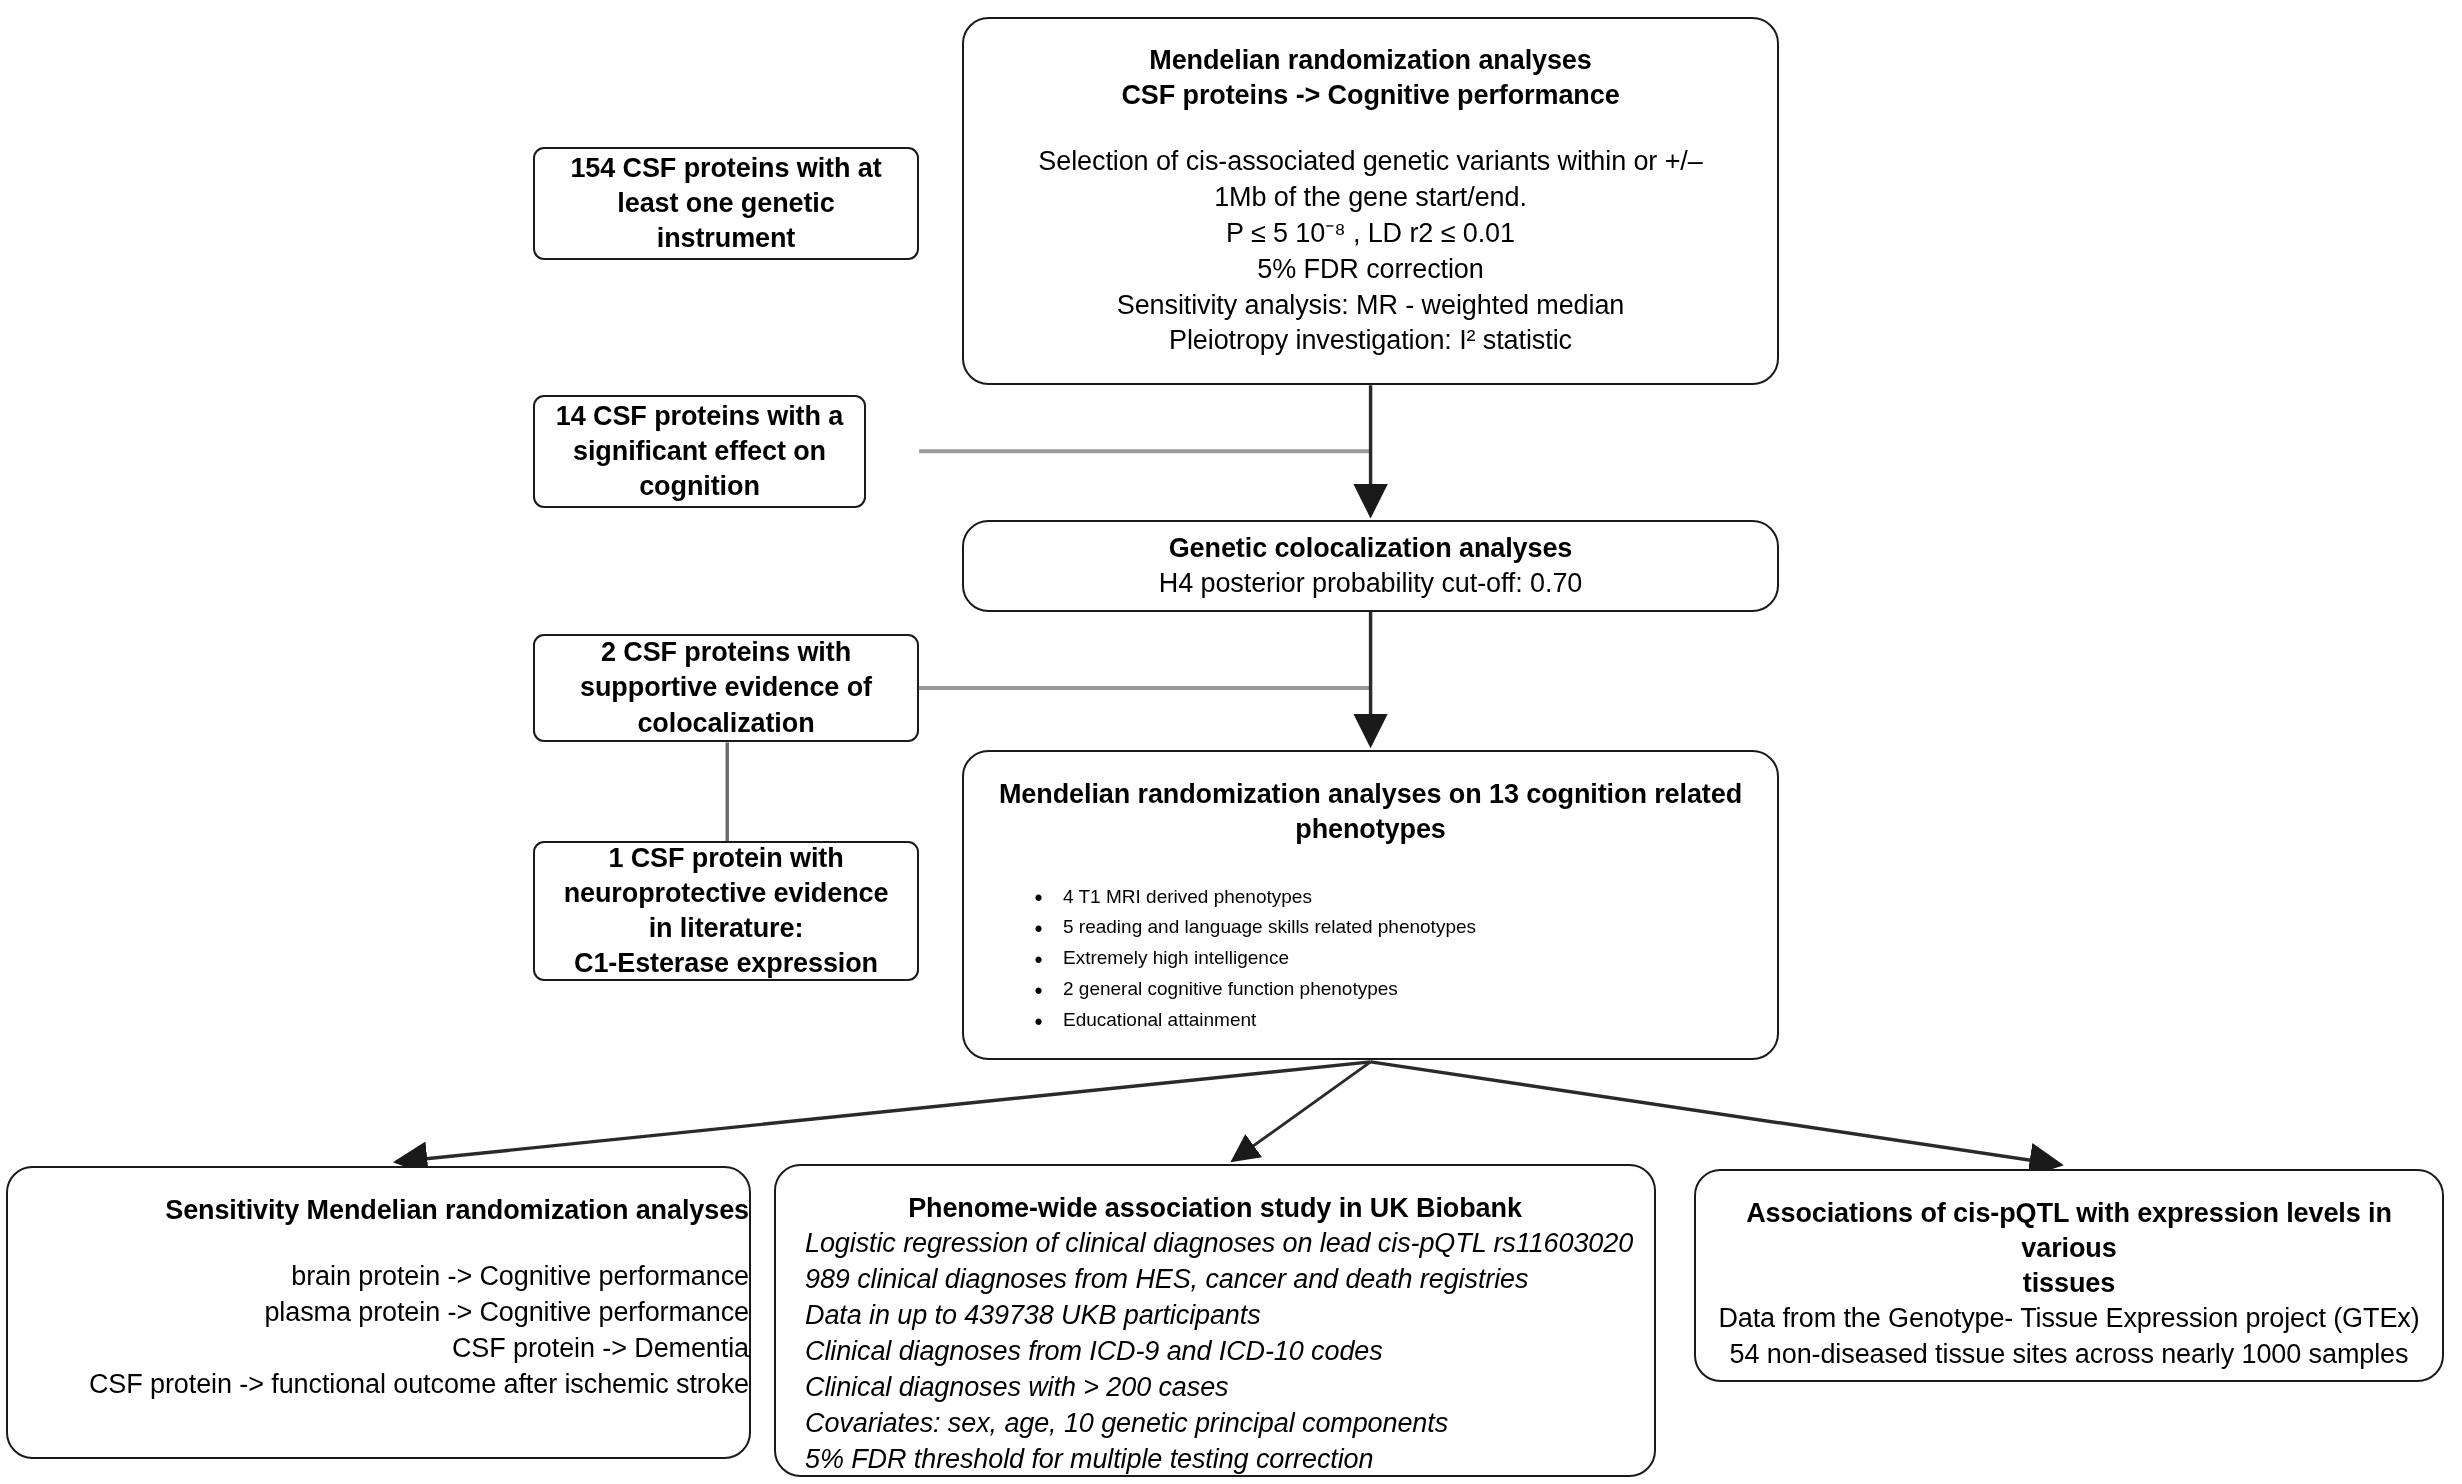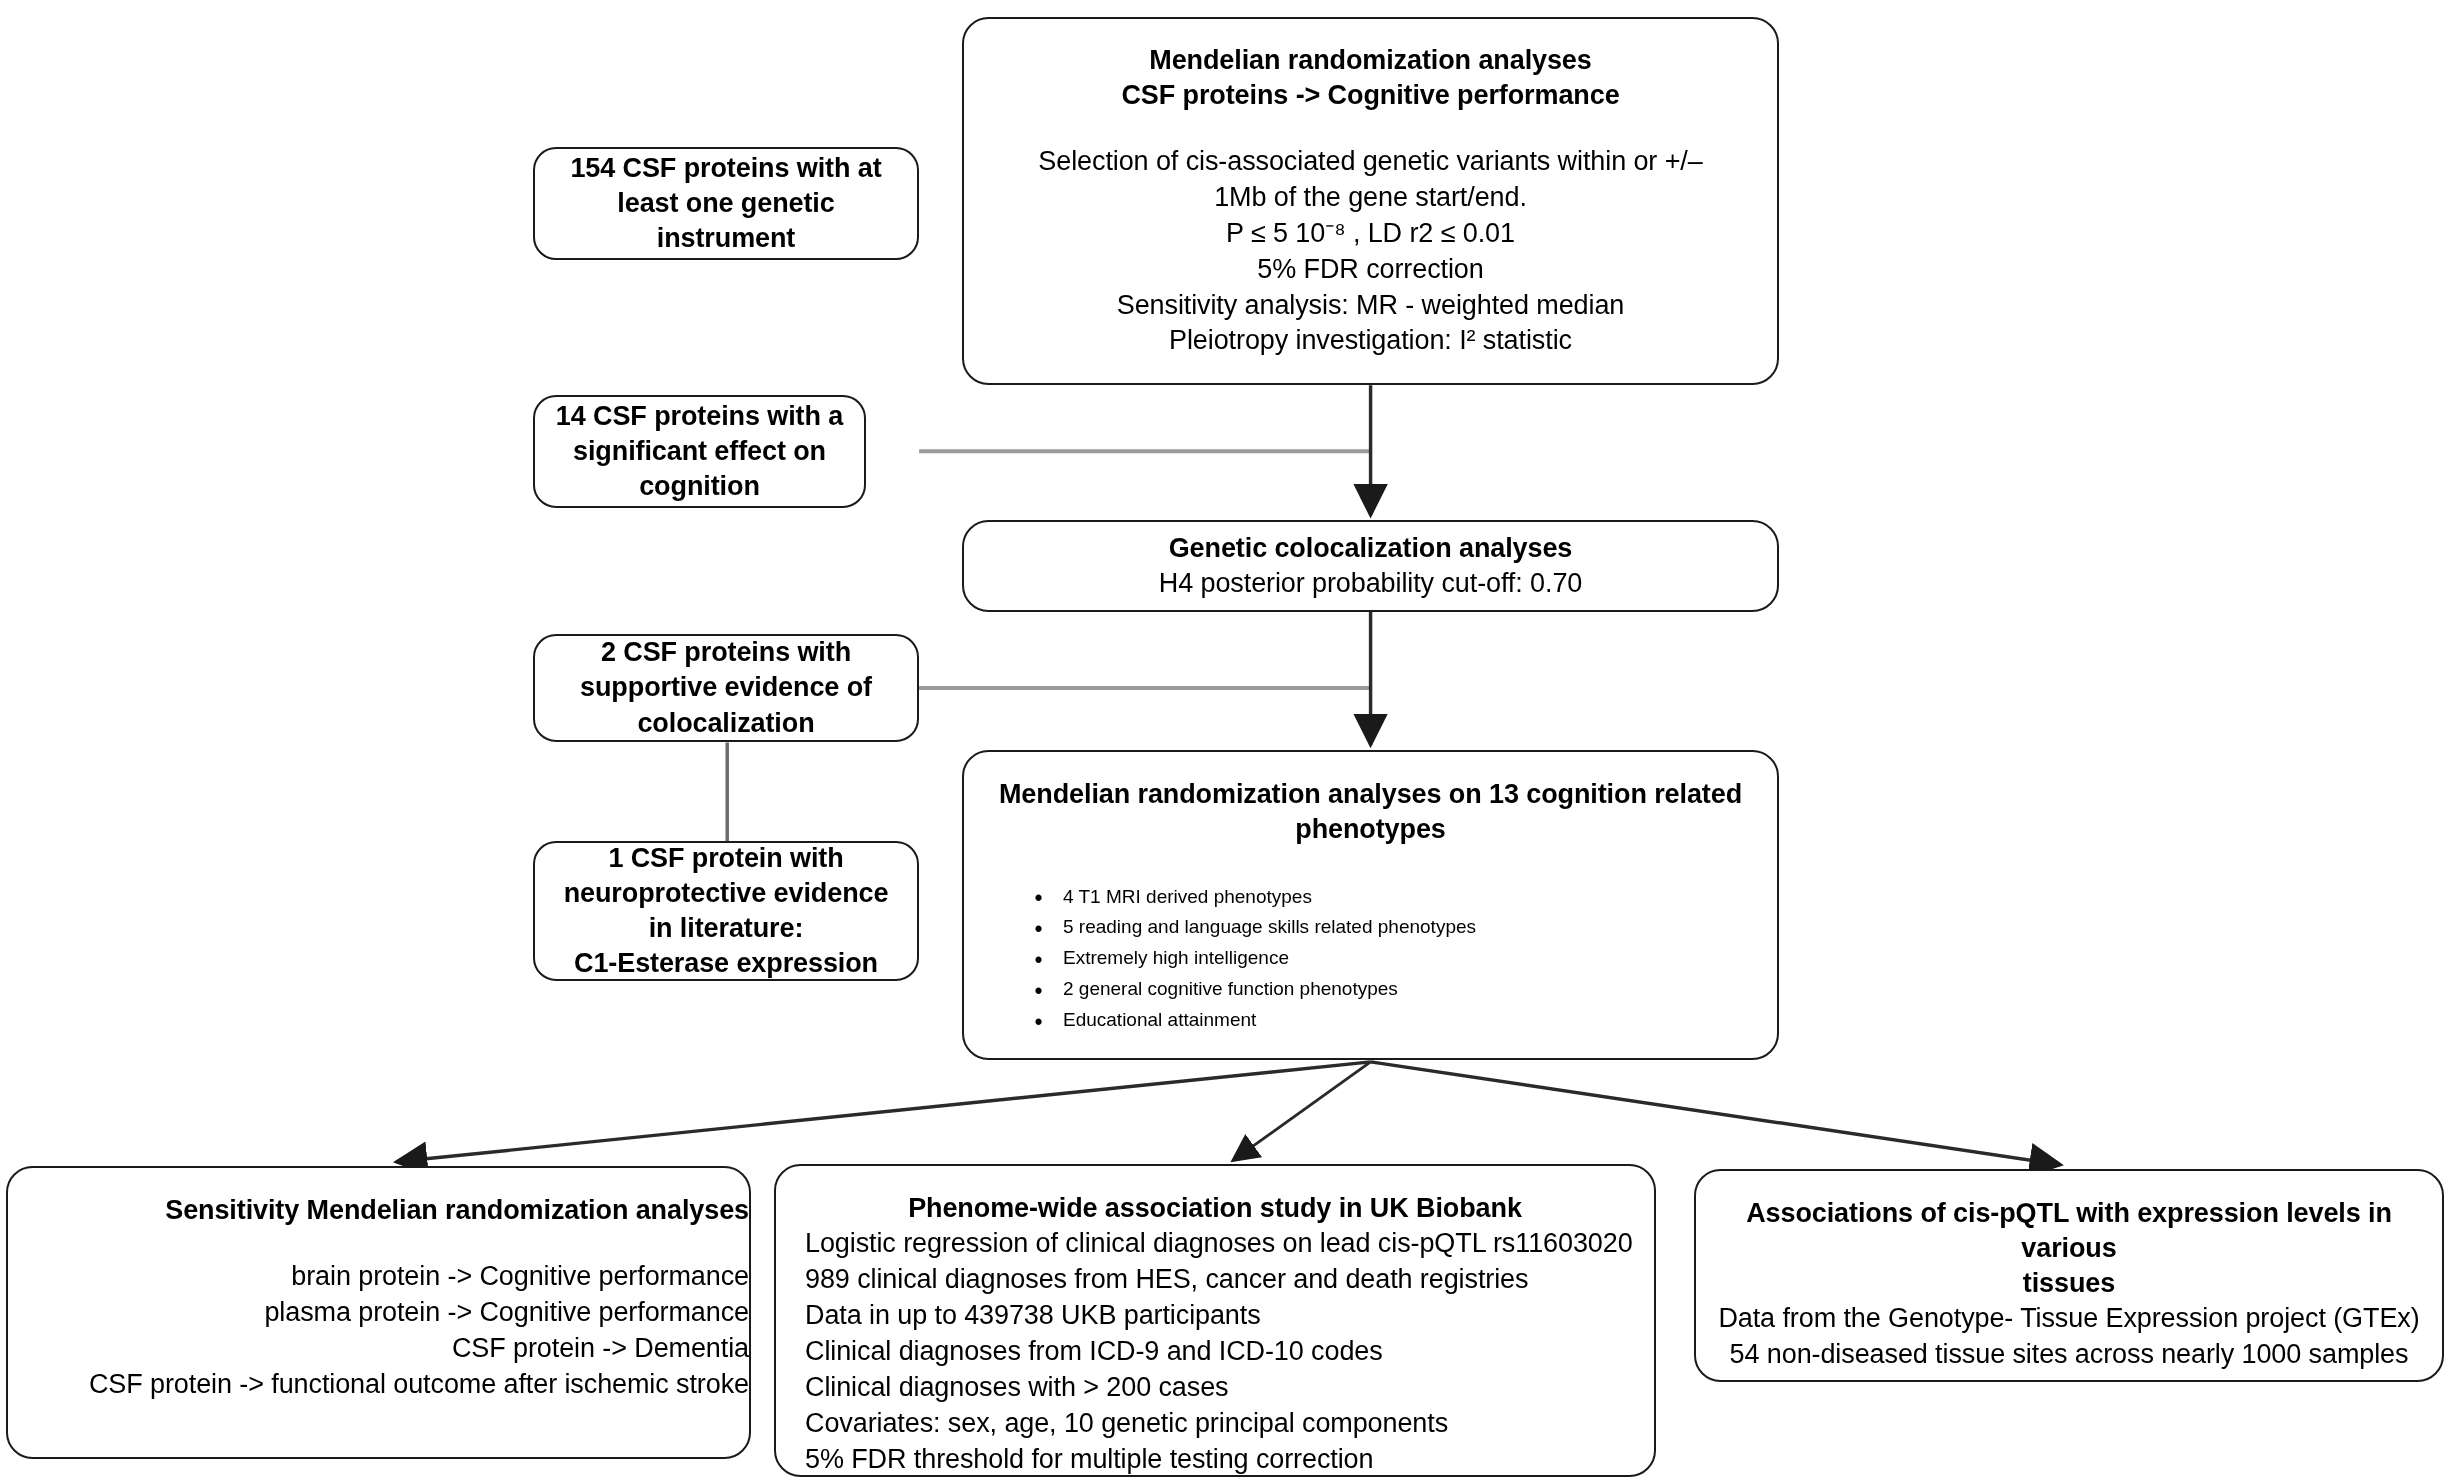--- a/index.html
+++ b/index.html
@@ -18,21 +18,21 @@
     background:#ffffff;
     border:2.3px solid #1a1a1a;
     border-radius:26.4px;
     display:flex;
     flex-direction:column;
     align-items:center;
     justify-content:center;
     text-align:center;
     z-index:2;
   }
-  .node.small{border-radius:23px;}
+  .node.small{border-radius:11px;}
   .node .title{
     font-weight:bold;
     font-size:27px;
     line-height:1.30;
     letter-spacing:-0.1px;
   }
   .node .line{
     font-weight:normal;
     font-size:27px;
     line-height:1.33;
@@ -69,21 +69,21 @@
   #n-1csf        {left:533px;  top:841px; width:386px;  height:140px;}
   #n-mr13        {left:962px; top:750px; width:817px; height:310px;}
   #n-sens        {left:6px;   top:1166px; width:745px; height:293px;align-items:flex-end;}
   #n-phewas      {left:774px; top:1164px; width:882px; height:313px;}
   #n-gtex        {left:1694px; top:1169px; width:750px; height:213px;}
 
   .node.tight-top{justify-content:flex-start;padding-top:25px;}
   #n-mr13 .headwrap{width:100%;}
   #n-sens .title{margin-bottom:0;}
   #n-gtex .title{padding:0 19.5px;}
-  #n-phewas .line{text-align:right;align-self:flex-start;margin-left:29px;}
+  #n-phewas .line{text-align:right;align-self:flex-start;margin-left:29px;font-style:italic;}
   #n-phewas .title{align-self:center;margin-left:0;}
 </style>
 </head>
 <body>
 
 <div id="canvas">
 
   <svg class="edges" viewBox="0 0 4286 2584" xmlns="http://www.w3.org/2000/svg">
     <defs>
       <marker id="ah" markerWidth="12" markerHeight="12" refX="9" refY="6" orient="auto" markerUnits="strokeWidth">

